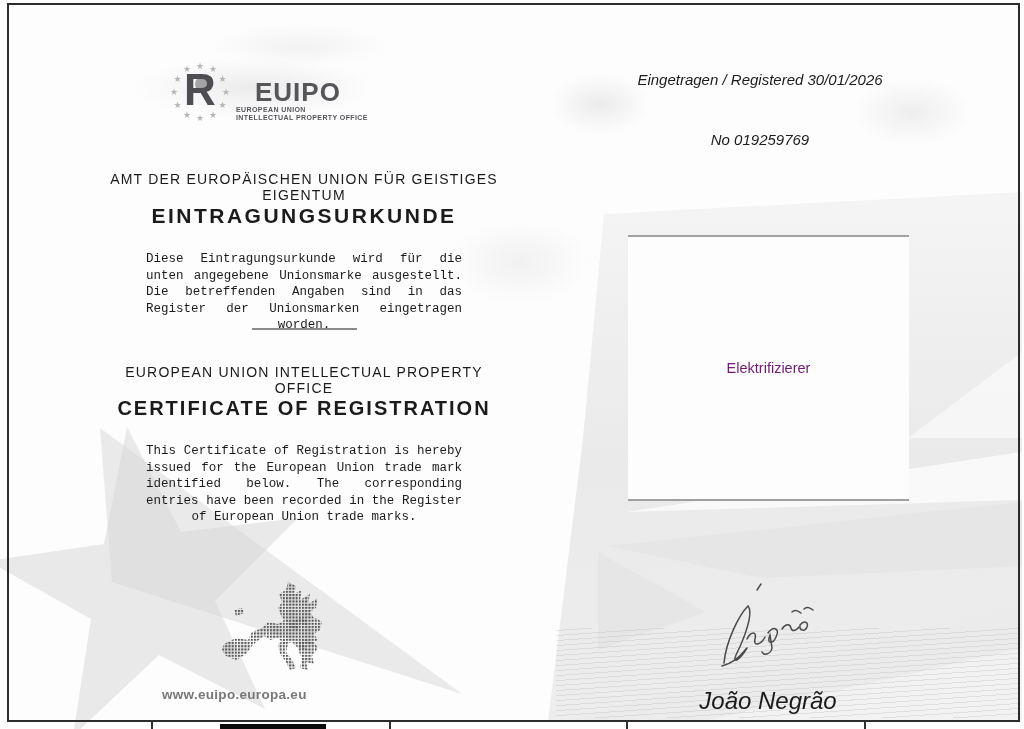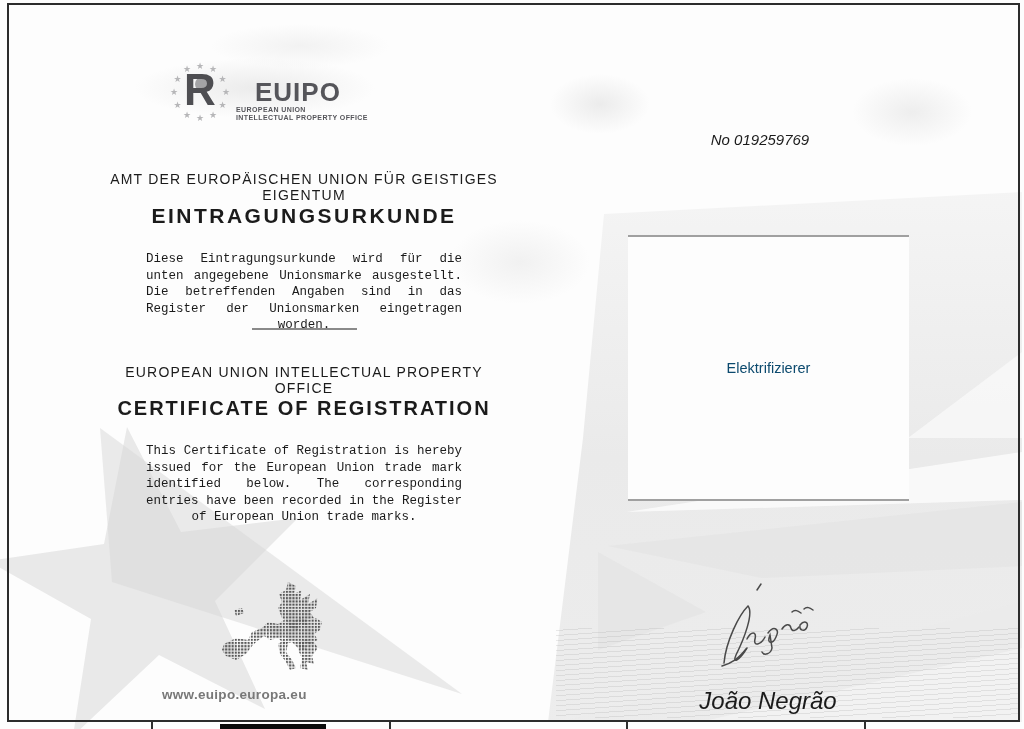--- a/index.html
+++ b/index.html
@@ -50,21 +50,21 @@
   .col-en .h-big{font-size:20px;letter-spacing:2px;}
   .body-par{width:316px;margin:24px auto 0 auto;font-size:12.5px;line-height:1.33;
       text-align:justify;text-align-last:center;font-family:Liberation Mono, monospace;}
   .divider{position:absolute;left:252px;top:328px;width:105px;height:2px;
       background:#8a8a8a;z-index:3;}
 
   
   .tm-box{position:absolute;left:628px;top:235px;width:281px;height:266px;
       background:#fdfdfd;border-top:2px solid #a0a0a0;border-bottom:2px solid #a0a0a0;
       display:flex;align-items:center;justify-content:center;z-index:2;box-sizing:border-box;}
-  .tm-name{font-size:14.5px;color:#0c4a6e;}
+  .tm-name{font-size:14.5px;color:#701a75;}
 
   
   .director{position:absolute;left:613px;top:532px;width:310px;text-align:center;
       font-style:italic;font-size:15.5px;line-height:1.35;z-index:3;}
   svg.sig{position:absolute;left:684px;top:577px;z-index:3;}
   .signatory{position:absolute;left:613px;top:687px;width:310px;text-align:center;
       font-style:italic;font-size:24px;z-index:3;}
 
   
   .map{position:absolute;left:222px;top:578px;width:116px;height:104px;z-index:2;}
@@ -125,20 +125,21 @@
         <span class="eu-star" style="left: 9.48334px; top: 17px;">★</span>
         <span class="eu-star" style="left: 19px; top: 7.48334px;">★</span>
       </div>
     <div class="logo-dot"></div>
     <div class="logo-r">R</div>
     <div class="logo-word">EUIPO</div>
     <div class="logo-sub1">EUROPEAN UNION</div>
     <div class="logo-sub2">INTELLECTUAL PROPERTY OFFICE</div>
   </div>
 
+  <div class="reg-line">Eingetragen / Registered 30/01/2026</div>
   <div class="reg-no">No 019259769</div>
 
   <section class="col col-de">
     <h2 class="h-small">AMT DER EUROPÄISCHEN UNION FÜR GEISTIGES EIGENTUM</h2>
     <h1 class="h-big">EINTRAGUNGSURKUNDE</h1>
     <p class="body-par">Diese Eintragungsurkunde wird für die unten angegebene Unionsmarke ausgestellt. Die betreffenden Angaben sind in das Register der Unionsmarken eingetragen worden.</p>
   </section>
 
   <div class="divider"></div>
 

